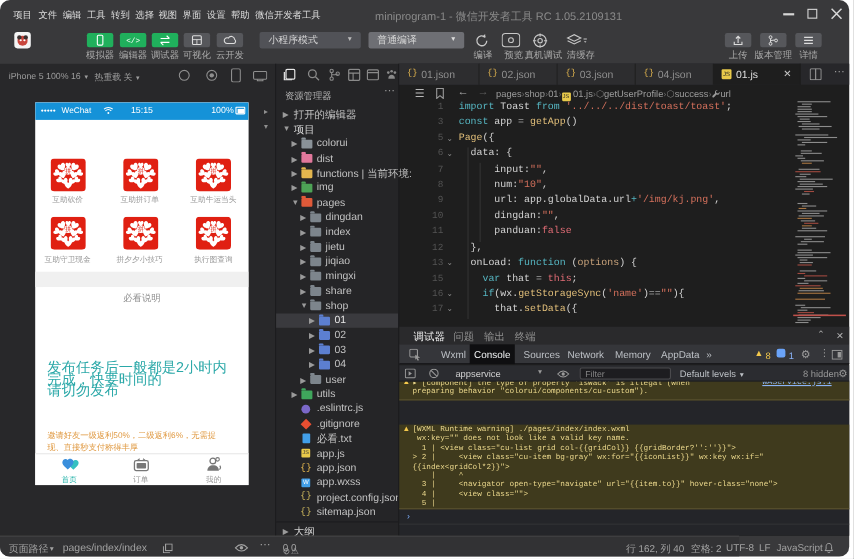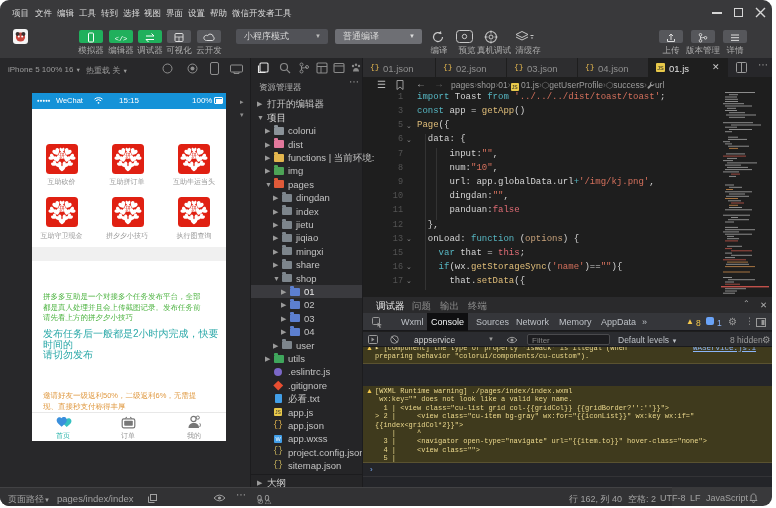--- a/index.html
+++ b/index.html
@@ -50,20 +50,21 @@
     <span class="mi" style="left:35px">文件</span>
     <span class="mi" style="left:57px">编辑</span>
     <span class="mi" style="left:79px">工具</span>
     <span class="mi" style="left:101px">转到</span>
     <span class="mi" style="left:123px">选择</span>
     <span class="mi" style="left:144px">视图</span>
     <span class="mi" style="left:166px">界面</span>
     <span class="mi" style="left:188px">设置</span>
     <span class="mi" style="left:210px">帮助</span>
     <span class="mi" style="left:232px">微信开发者工具</span>
+    <span class="title">miniprogram-1 - 微信开发者工具 RC 1.05.2109131</span>
     <div class="wc" style="left:712px;top:12px;width:10px;height:1.5px;background:#d6d6d6"></div>
     <div class="wc" style="left:734px;top:8px;width:9px;height:9px;border:1.5px solid #d6d6d6"></div>
     <svg class="wc" style="left:755px;top:7px" width="11" height="11" viewBox="0 0 11 11">
         <path d="M1 1 L10 10 M10 1 L1 10" stroke="#d6d6d6" stroke-width="1.4"></path>
       </svg>
   </div>
 
   <div id="toolbar">
 
     <div class="abs" style="left:13px;top:29px;width:15px;height:15px;background:#f5f5f5;border-radius:3px">
@@ -224,22 +225,22 @@
       <div class="abs" style="left:0;top:84px;width:59px;text-align:center;font-size:7px;color:#999">互助砍价</div>
       <div class="abs" style="left:62px;top:84px;width:66px;text-align:center;font-size:7px;color:#999">互助拼订单</div>
       <div class="abs" style="left:130px;top:84px;width:64px;text-align:center;font-size:7px;color:#999">互助牛运当头</div>
       <div class="abs" style="left:0;top:138px;width:59px;text-align:center;font-size:7px;color:#999">互助守卫现金</div>
       <div class="abs" style="left:62px;top:138px;width:66px;text-align:center;font-size:7px;color:#999">拼夕夕小技巧</div>
       <div class="abs" style="left:130px;top:138px;width:64px;text-align:center;font-size:7px;color:#999">执行图查询</div>
 
       <div class="abs" style="left:0;top:154px;width:194px;height:14px;background:#f0f0f0"></div>
 
       <div class="abs" style="left:5px;top:168px;width:184px;height:151px;background:#fff;border-radius:4px">
-        <div class="abs" style="left:6px;top:31px;width:176px;font-size:7.5px;line-height:10.7px;color:#4cb340">拼多多互助是一个对接多个任务发布平台，全部<br>都是真人处理并且会上传截图记录。发布任务前<br>请先看上方的拼夕夕小技巧</div>
-        <div class="abs" style="left:6px;top:68px;width:176px;font-size:10px;line-height:10.7px;color:#2aa8a8">发布任务后一般都是2小时内完成，快要时间的<br>请切勿发布</div>
+        <div class="abs" style="left:0;top:5px;width:184px;text-align:center;font-size:8.5px;color:#8f8f8f">必看说明</div>
+        <div class="abs" style="left:6px;top:68px;width:176px;font-size:13px;line-height:10.7px;color:#2aa8a8">发布任务后一般都是2小时内完成，快要时间的<br>请切勿发布</div>
         <div class="abs" style="left:6px;top:130px;width:176px;font-size:7.5px;line-height:10.7px;color:#e09a43">邀请好友一级返利50%，二级返利6%，无需提<br>现、直接秒支付称得丰厚</div>
       </div>
 
       <div class="abs" style="left:0;top:319px;width:194px;height:29px;background:#fff;border-top:1px solid #e8e8e8">
         <svg class="abs" style="left:24px;top:3px" width="17" height="14" viewBox="0 0 17 14">
             <path d="M10.5 3.2 C11.5 1.7 14 1.8 15 3.4 C16 5 15.3 6.8 13.8 8.2 L10.7 11 L7.8 8.3 C6.2 6.8 5.7 5 6.6 3.5 C7.6 1.9 9.7 1.8 10.5 3.2 Z" fill="#35c1c1"></path>
             <path d="M5.5 2.2 C6.6 0.5 9.4 0.7 10.4 2.5 C11.4 4.2 10.6 6.2 9 7.7 L5.6 10.8 L2.4 7.8 C0.7 6.2 0.1 4.2 1.2 2.6 C2.3 0.9 4.6 0.8 5.5 2.2 Z" fill="#3a8fdc"></path>
           </svg>
         <svg class="abs" style="left:89px;top:3px" width="15" height="13" viewBox="0 0 15 13">
             <path d="M4 2.5 L6 1 M11 2.5 L9 1" stroke="#777" stroke-width="1" fill="none"></path>

